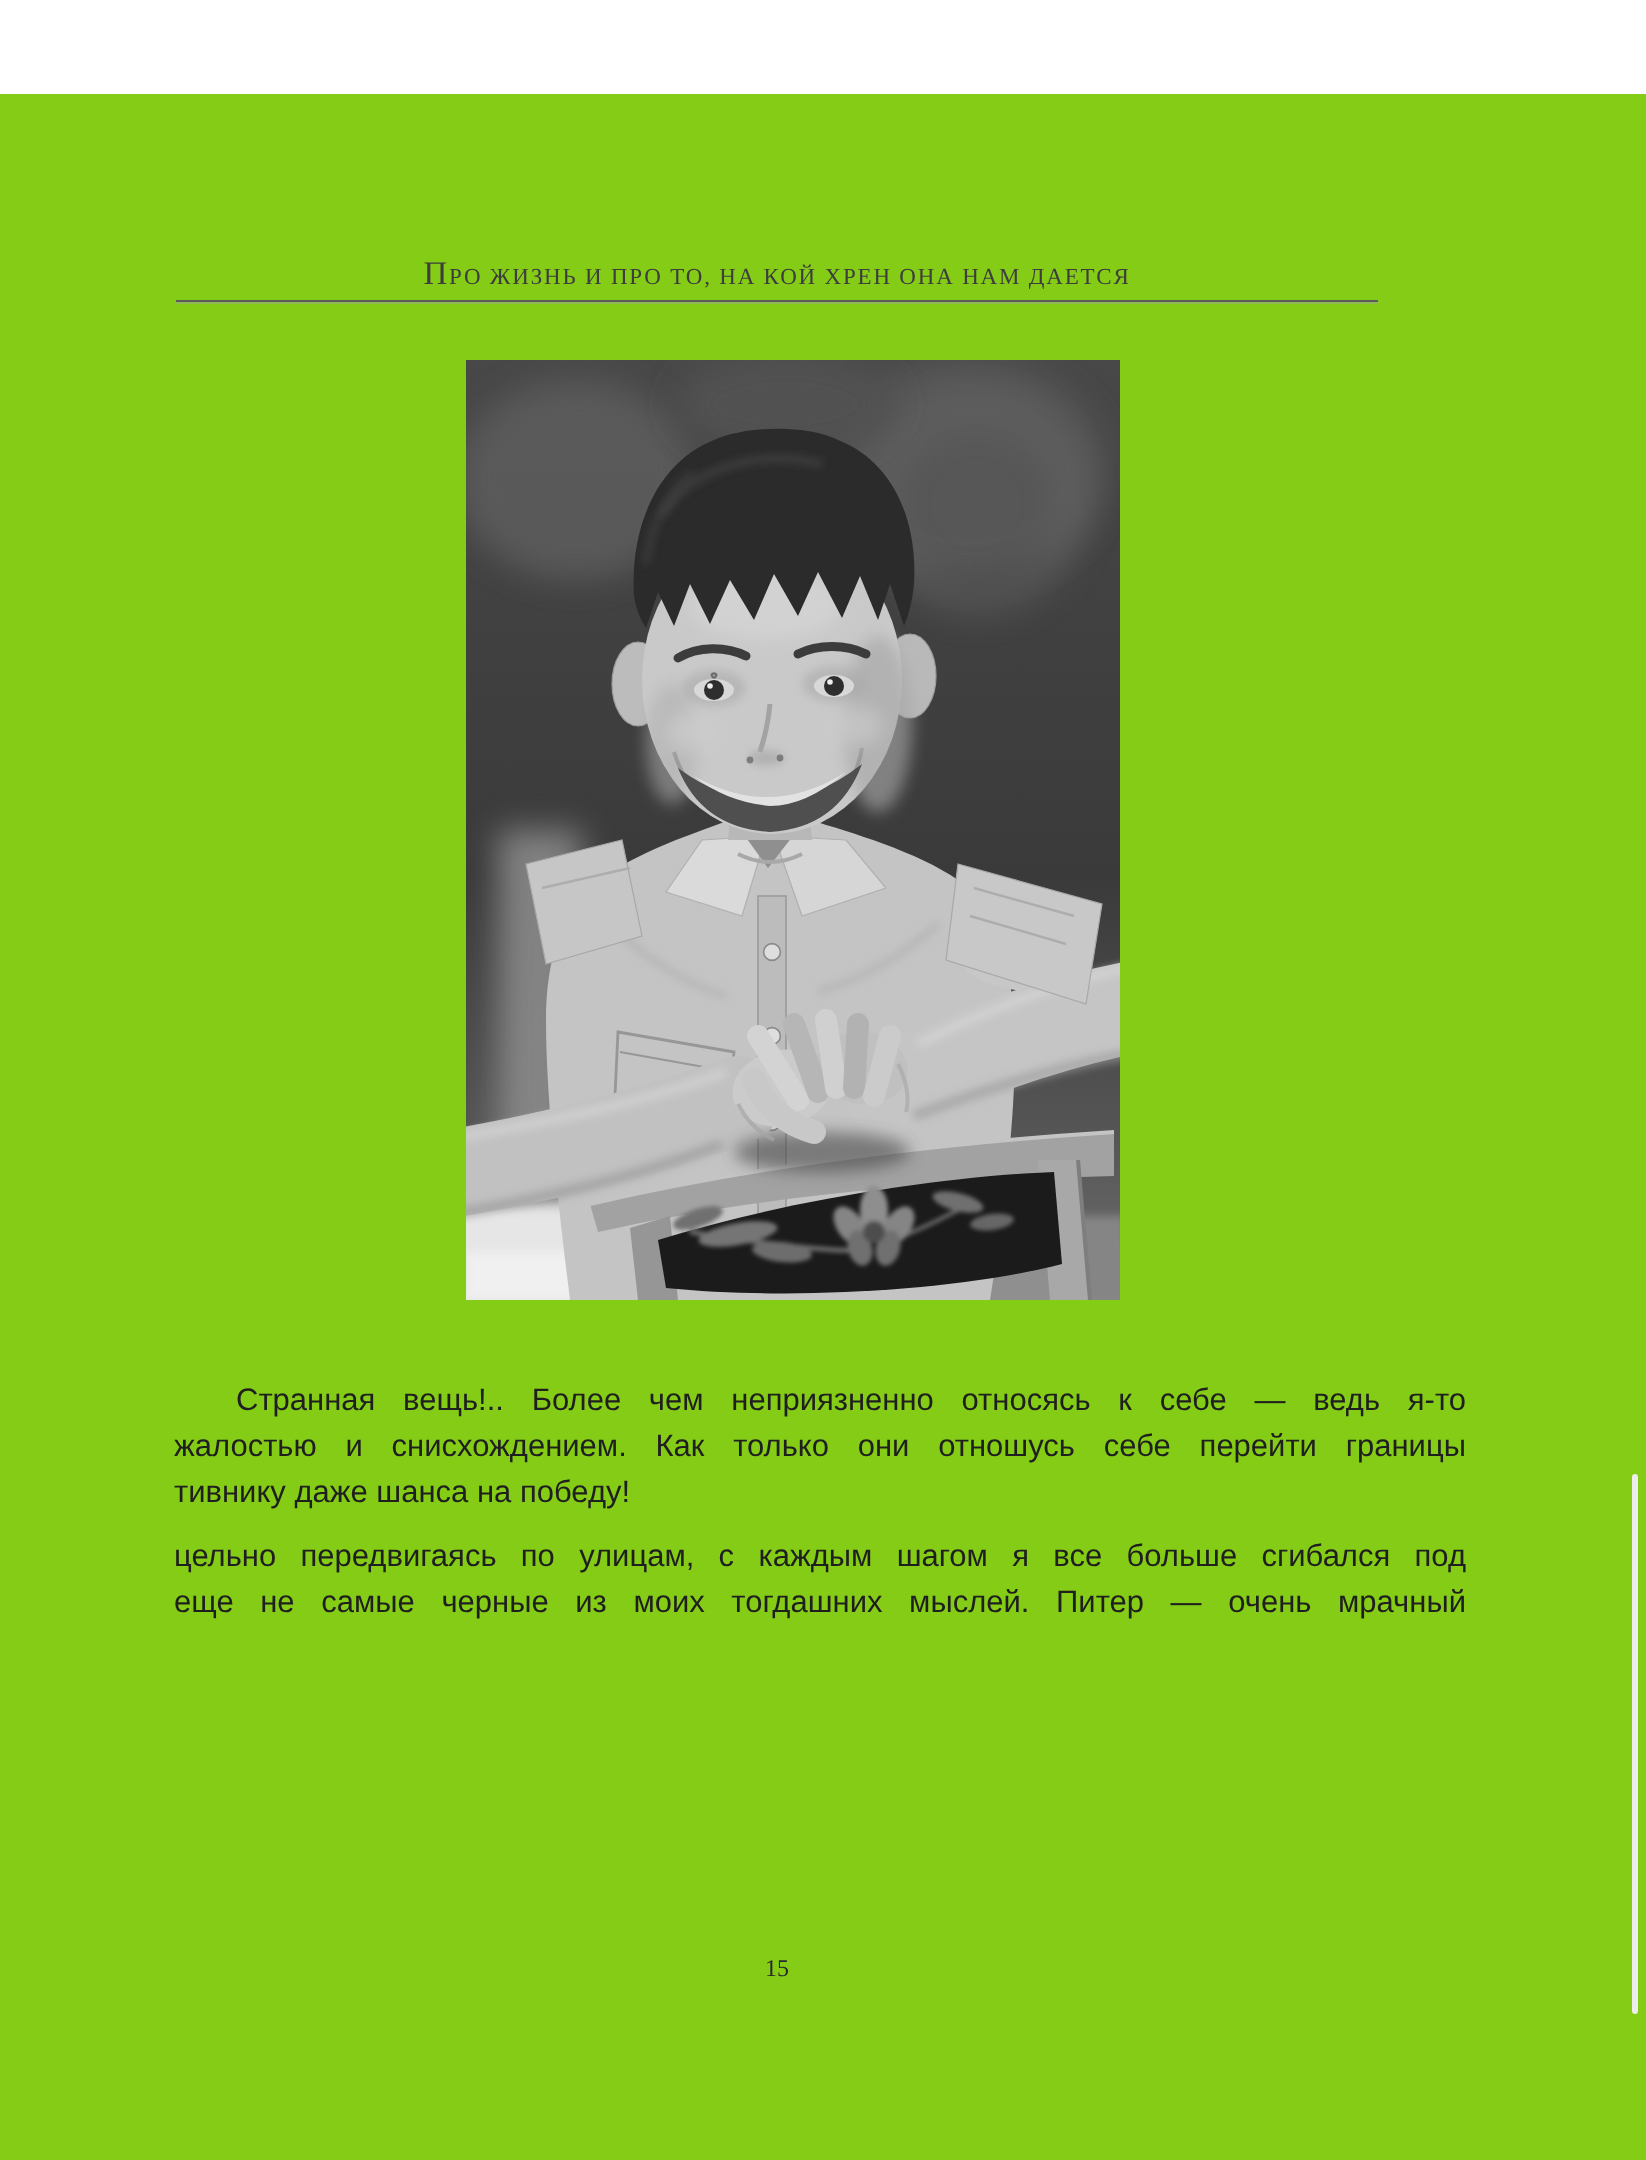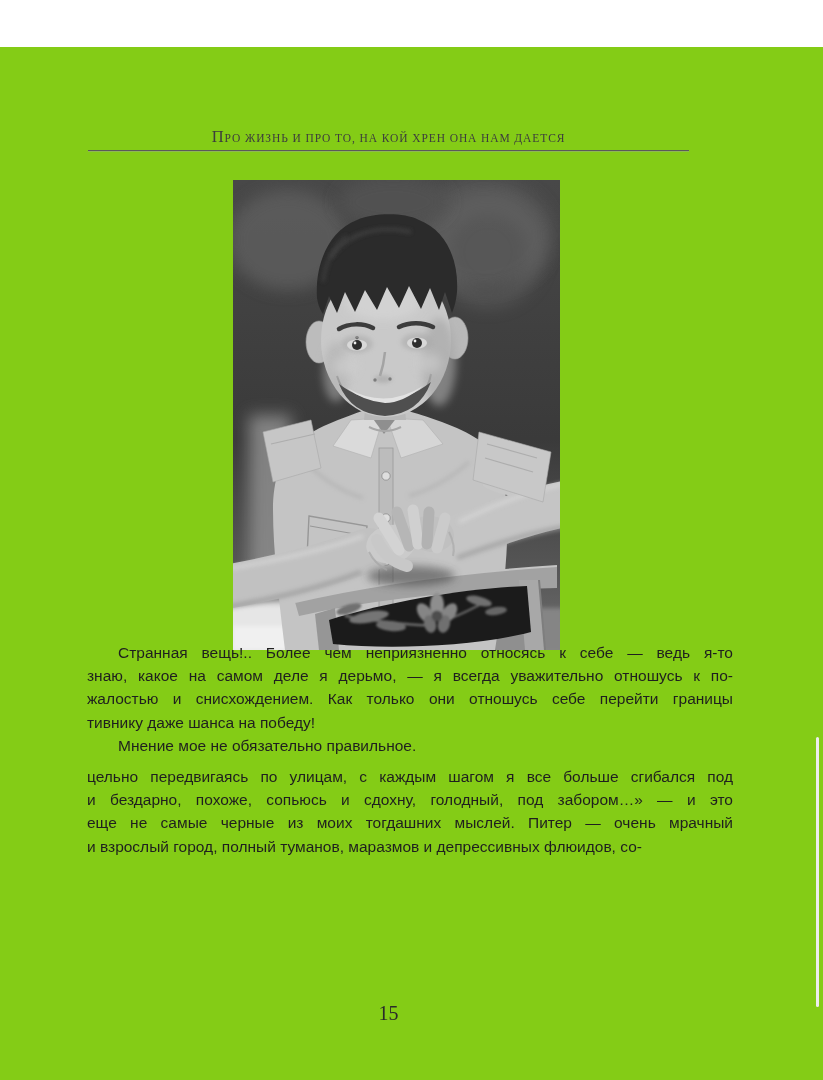--- a/index.html
+++ b/index.html
@@ -6,29 +6,29 @@
   .page{position:relative;width:823px;height:1080px;background:#84cc16;overflow:hidden;
         font-family:"Liberation Sans",sans-serif;margin-top:47px;}
   .running-head{position:absolute;top:80px;left:88px;width:601px;text-align:center;
         font-family:"Liberation Serif",serif;color:#3d3d3d;font-size:11.5px;
         letter-spacing:.9px;white-space:nowrap;}
   .running-head .cap{font-size:16.5px;letter-spacing:.9px;}
   .head-rule{position:absolute;top:103px;left:88px;width:601px;height:1px;
         background:#5a5a5a;box-shadow:0 1px 0 rgba(160,160,160,.45);}
   .photo{position:absolute;left:233px;top:133px;width:327px;height:470px;margin:0;}
   .photo svg{display:block;filter:blur(.3px);}
-  .body-text{position:absolute;left:87px;top:594px;width:646px;color:#1f1f1f;
+  .body-text{position:absolute;left:87px;top:642px;width:646px;color:#1f1f1f;
         font-size:15.5px;line-height:23.2px;}
   .para{margin:0;}
   .para.gap{margin-top:8px;}
   .line{text-align:justify;text-align-last:justify;height:23.2px;overflow:hidden;}
   .line.last{text-align-last:left;}
   .line.indent{text-indent:31px;}
-  .folio{position:absolute;top:955px;left:88px;width:601px;text-align:center;
-        font-family:"Liberation Serif",serif;font-size:20px;color:#2a2a2a;}
+  .folio{position:absolute;top:930px;left:88px;width:601px;text-align:center;
+        font-family:"Liberation Serif",serif;font-size:12px;color:#2a2a2a;}
   .scan-edge{position:absolute;left:816px;top:690px;width:3px;height:270px;
         background:#ededed;border-radius:2px;}
 </style>
 </head>
 <body>
 
 <div class="page">
 
   <div class="running-head"><span class="cap">П</span><span>РО ЖИЗНЬ И ПРО ТО, НА КОЙ ХРЕН ОНА НАМ ДАЕТСЯ</span></div>
 
@@ -171,31 +171,25 @@
           <path d="M136,372 C140,380 146,386 154,390" stroke="#a5a5a5" stroke-width="2" fill="none" opacity=".7"></path>
           <path d="M216,352 C220,360 222,368 220,376" stroke="#a9a9a9" stroke-width="2" fill="none" opacity=".7"></path>
         </g>
       </g>
     </svg>
   </figure>
 
   <main class="body-text" id="body-text">
       <div class="para">
         <div class="line indent">Странная вещь!.. Более чем неприязненно относясь к себе — ведь я-то</div>
-        <div class="line">знаю, какое на самом деле я дерьмо, — я всегда уважительно отношусь к по-</div>
         <div class="line">жалостью и снисхождением. Как только они отношусь себе перейти границы</div>
         <div class="line last">тивнику даже шанса на победу!</div>
       </div>
-      <div class="para">
-        <div class="line indent last">Мнение мое не обязательно правильное.</div>
-      </div>
       <div class="para gap">
         <div class="line">цельно передвигаясь по улицам, с каждым шагом я все больше сгибался под</div>
-        <div class="line">и бездарно, похоже, сопьюсь и сдохну, голодный, под забором…» — и это</div>
         <div class="line">еще не самые черные из моих тогдашних мыслей. Питер — очень мрачный</div>
-        <div class="line last">и взрослый город, полный туманов, маразмов и депрессивных флюидов, со-</div>
       </div>
     </main>
 
   <div class="folio">15</div>
 
   <div class="scan-edge"></div>
 </div>
 
 </body></html>

